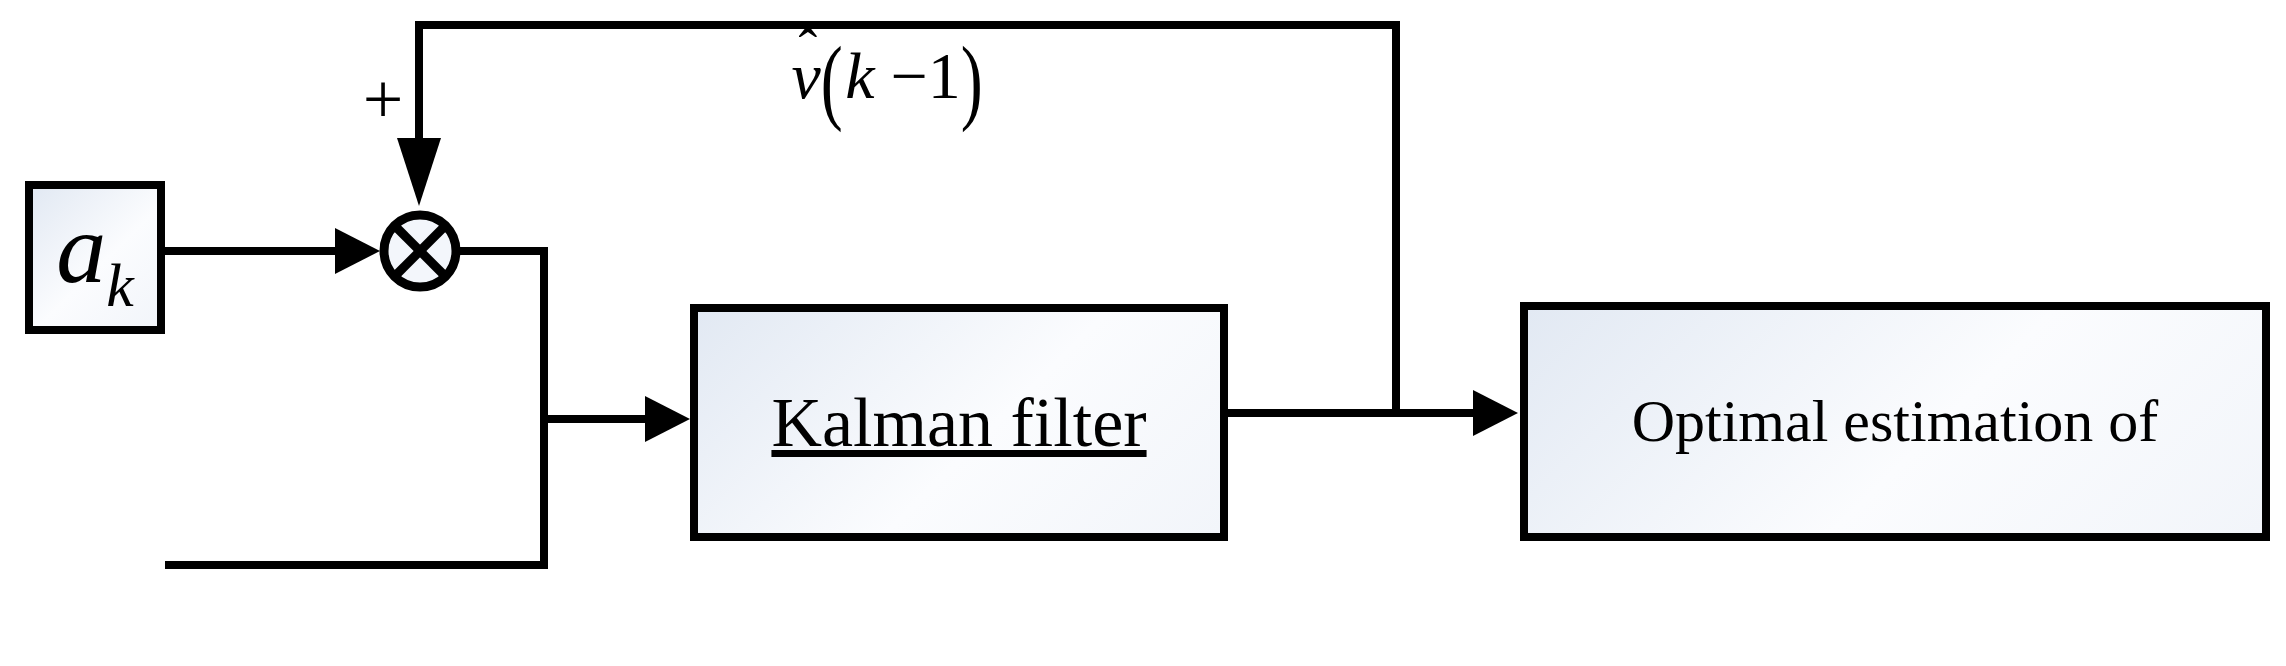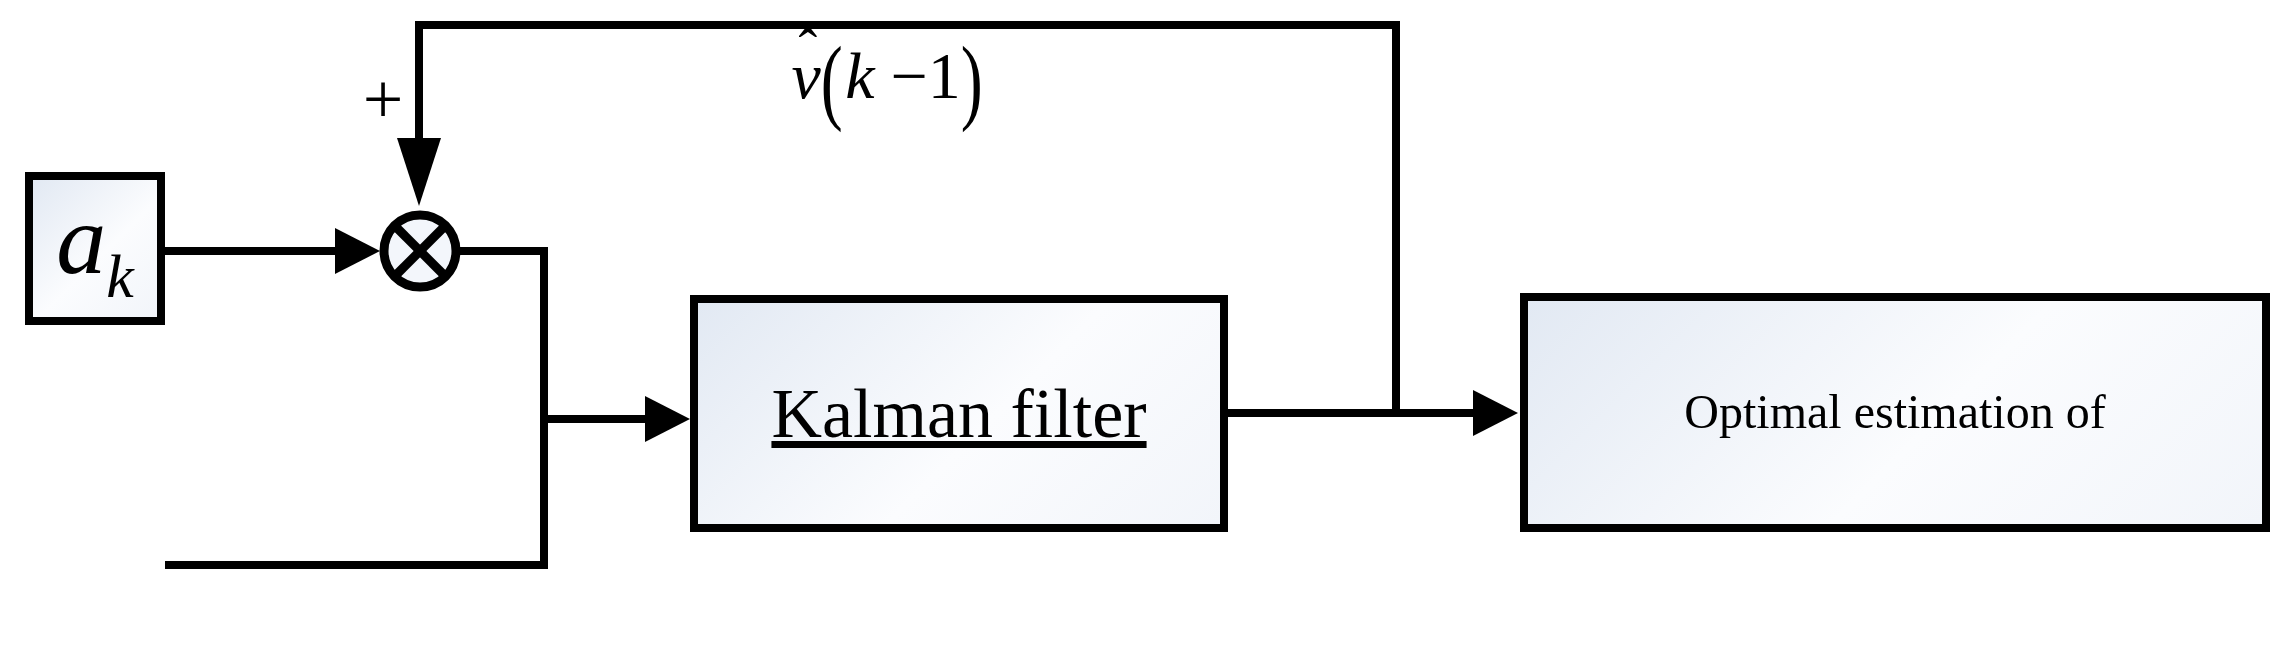--- a/index.html
+++ b/index.html
@@ -16,31 +16,32 @@
 
   .node {
     position: absolute;
     box-sizing: border-box;
     border: 8px solid #000000;
     background: linear-gradient(135deg, #e2e9f3 0%, #fbfcfe 55%, #f2f5fa 100%);
     display: flex;
     align-items: center;
     justify-content: center;
     text-align: right;
+    margin-top: 9px;
   }
   .node-ak   { left: 25px;   top: 172px; width: 140px; height: 153px; }
   .node-zk   { left: 25px;   top: 492px; width: 140px; height: 151px; }
   .node-kalman { left: 690px; top: 295px; width: 538px; height: 237px; text-decoration: underline; }
   .node-output { left: 1520px; top: 293px; width: 750px; height: 239px; }
 
   .sym { font-style: italic; font-size: 100px; line-height: 1; }
   .sym .sub { font-style: italic; font-size: 62px; vertical-align: -0.38em; }
 
   .block-label { font-size: 70px; line-height: 1.1; }
-  .block-label-2line { font-size: 48px; line-height: 1.34; }
+  .block-label-2line { font-size: 60px; line-height: 1.34; }
 
   .plus-sign {
     position: absolute; left: 383px; top: 99px;
     transform: translate(-50%, -50%);
     font-size: 72px; line-height: 1;
   }
 
   .feedback-label {
     position: absolute; left: 887px; top: 78px;
     transform: translate(-50%, -50%);

